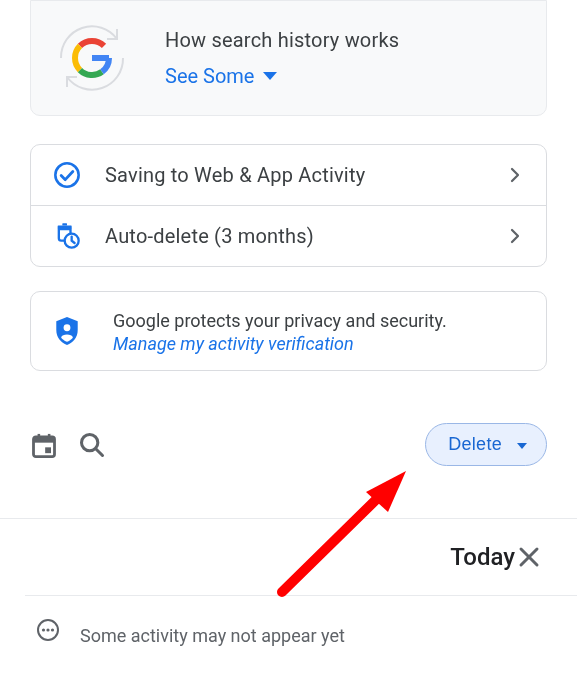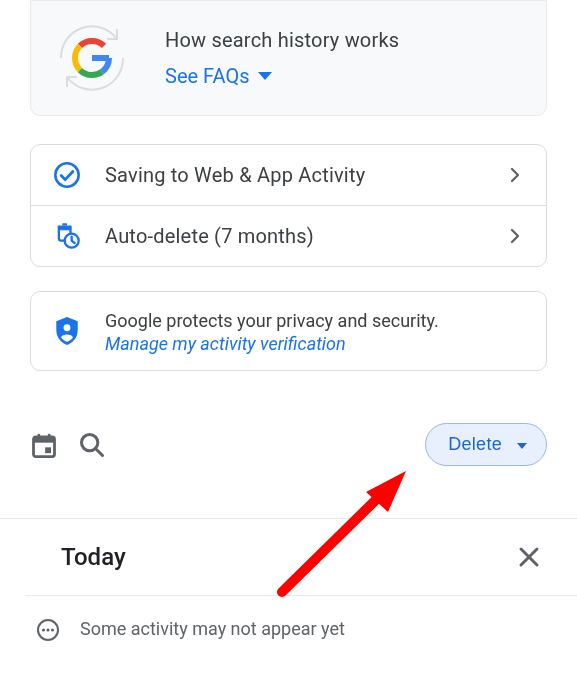--- a/index.html
+++ b/index.html
@@ -27,21 +27,21 @@
 
     
     .settings { margin: 28px 30px 12px 30px; border: 1px solid #dadce0; border-radius: 10px; overflow: hidden; }
     .settings-row { display: flex; align-items: center; padding: 16px 22px; gap: 24px; cursor: pointer; border-bottom: 1px solid #dadce0; }
     .settings-row:last-child { border-bottom: none; }
     .row-icon { width: 28px; height: 28px; display: flex; align-items: center; justify-content: center; flex: 0 0 28px; }
     .row-label { flex: 1 1 auto; font-size: 20px; color: #3c4043; letter-spacing: 0.2px; }
     .chev { width: 18px; height: 18px; flex: 0 0 18px; }
 
     
-    .privacy-card { margin: 24px 30px 0 30px; border: 1px solid #dadce0; border-radius: 10px; padding: 16px 22px; display: flex; align-items: center; gap: 24px; }
+    .privacy-card { margin: 24px 30px 0 30px; border: 1px solid #dadce0; border-radius: 10px; padding: 16px 22px; display: flex; align-items: center; gap: 32px; }
     .privacy-text p { font-size: 18px; color: #3c4043; line-height: 1.4; }
     .privacy-link { color: #1a73e8; font-size: 18px; cursor: pointer; font-style: italic; }
 
     
     .toolbar { margin: 52px 30px 0 30px; display: flex; align-items: center; gap: 20px; position: relative; justify-content: center; }
     .tool-icon { width: 28px; height: 28px; display: flex; align-items: center; justify-content: center; cursor: pointer; }
     .spacer { flex: 1 1 auto; }
     .delete-btn {
       border: 1px solid #9ab7e6;
       background: #e8f0fe;
@@ -52,25 +52,25 @@
       display: flex; align-items: center; gap: 14px;
       cursor: pointer;
       letter-spacing: 0.3px;
     }
 
     
     .arrow-wrap { position: absolute; left: 272px; top: 462px; pointer-events: none; }
 
     
     .today-section { margin-top: 52px; border-top: 1px solid #e8eaed; background: #fff; }
-    .today-head { display: flex; align-items: center; justify-content: space-between; padding: 24px 34px 24px 36px; border-bottom: 1px solid #e8eaed; margin-left: 25px; }
+    .today-head { display: flex; align-items: center; justify-content: flex-end; padding: 24px 34px 24px 36px; border-bottom: 1px solid #e8eaed; margin-left: 25px; }
     .today-title { font-size: 24px; color: #202124; font-weight: 500; }
     .close-x { cursor: pointer; width: 28px; height: 28px; display:flex; align-items:center; justify-content:center; }
 
-    .activity-note { display: flex; align-items: flex-start; gap: 20px; padding: 22px 34px 0 36px; color: #5f6368; font-size: 18px; }
+    .activity-note { display: flex; align-items: flex-end; gap: 20px; padding: 22px 34px 0 36px; color: #5f6368; font-size: 18px; }
   </style>
 </head>
 <body>
 
 <div class="wrap">
 
   <div class="info-card">
     <div class="g-refresh">
       <svg viewBox="0 0 78 78" width="78" height="78">
         <g stroke="#dadce0" stroke-width="2" fill="none">
@@ -86,21 +86,21 @@
           <path d="M -12.02 12.02 A 17 17 0 0 0 10 13.8" stroke="#34a853" stroke-width="6" fill="none" stroke-linecap="butt"></path>
           <path d="M 10 13.8 A 17 17 0 0 0 17 0" stroke="#4285f4" stroke-width="6" fill="none" stroke-linecap="butt"></path>
           <rect x="0" y="-3" width="17" height="6" fill="#4285f4"></rect>
           <path d="M 0 -17 A 17 17 0 0 1 12.02 -12.02" stroke="#ea4335" stroke-width="6" fill="none" stroke-linecap="butt"></path>
         </g>
       </svg>
     </div>
     <div class="info-text">
       <div class="info-title">How search history works</div>
       <div class="faq-link">
-        <span>See FAQs</span>
+        <span>See Some</span>
         <span class="faq-caret">
           <svg width="16" height="12" viewBox="0 0 16 12">
               <path d="M1 2 L8 10 L15 2 Z" fill="#1a73e8"></path>
             </svg>
         </span>
       </div>
     </div>
   </div>
 
   <div class="settings">
@@ -123,21 +123,21 @@
         <svg width="30" height="30" viewBox="0 0 24 24">
           <g fill="#1a73e8">
             <rect x="4" y="3" width="12" height="2.5" rx="0.5"></rect>
             <rect x="8" y="1" width="4" height="2" rx="0.5"></rect>
             <path d="M5 6 H15 V14 A2 2 0 0 1 13 16 H7 A2 2 0 0 1 5 14 Z" fill="none" stroke="#1a73e8" stroke-width="2"></path>
           </g>
           <circle cx="16" cy="16" r="6" fill="#fff" stroke="#1a73e8" stroke-width="2"></circle>
           <path d="M16 12.5 V16 L18.5 18" stroke="#1a73e8" stroke-width="2" fill="none" stroke-linecap="round"></path>
         </svg>
       </span>
-      <span class="row-label">Auto-delete (7 months)</span>
+      <span class="row-label">Auto-delete (3 months)</span>
       <span class="chev">
         <svg width="18" height="18" viewBox="0 0 24 24">
             <path d="M8 4 L16 12 L8 20" stroke="#5f6368" stroke-width="3" fill="none" stroke-linecap="round" stroke-linejoin="round"></path>
           </svg>
       </span>
     </div>
   </div>
 
   <div class="privacy-card">
     <span class="row-icon">

